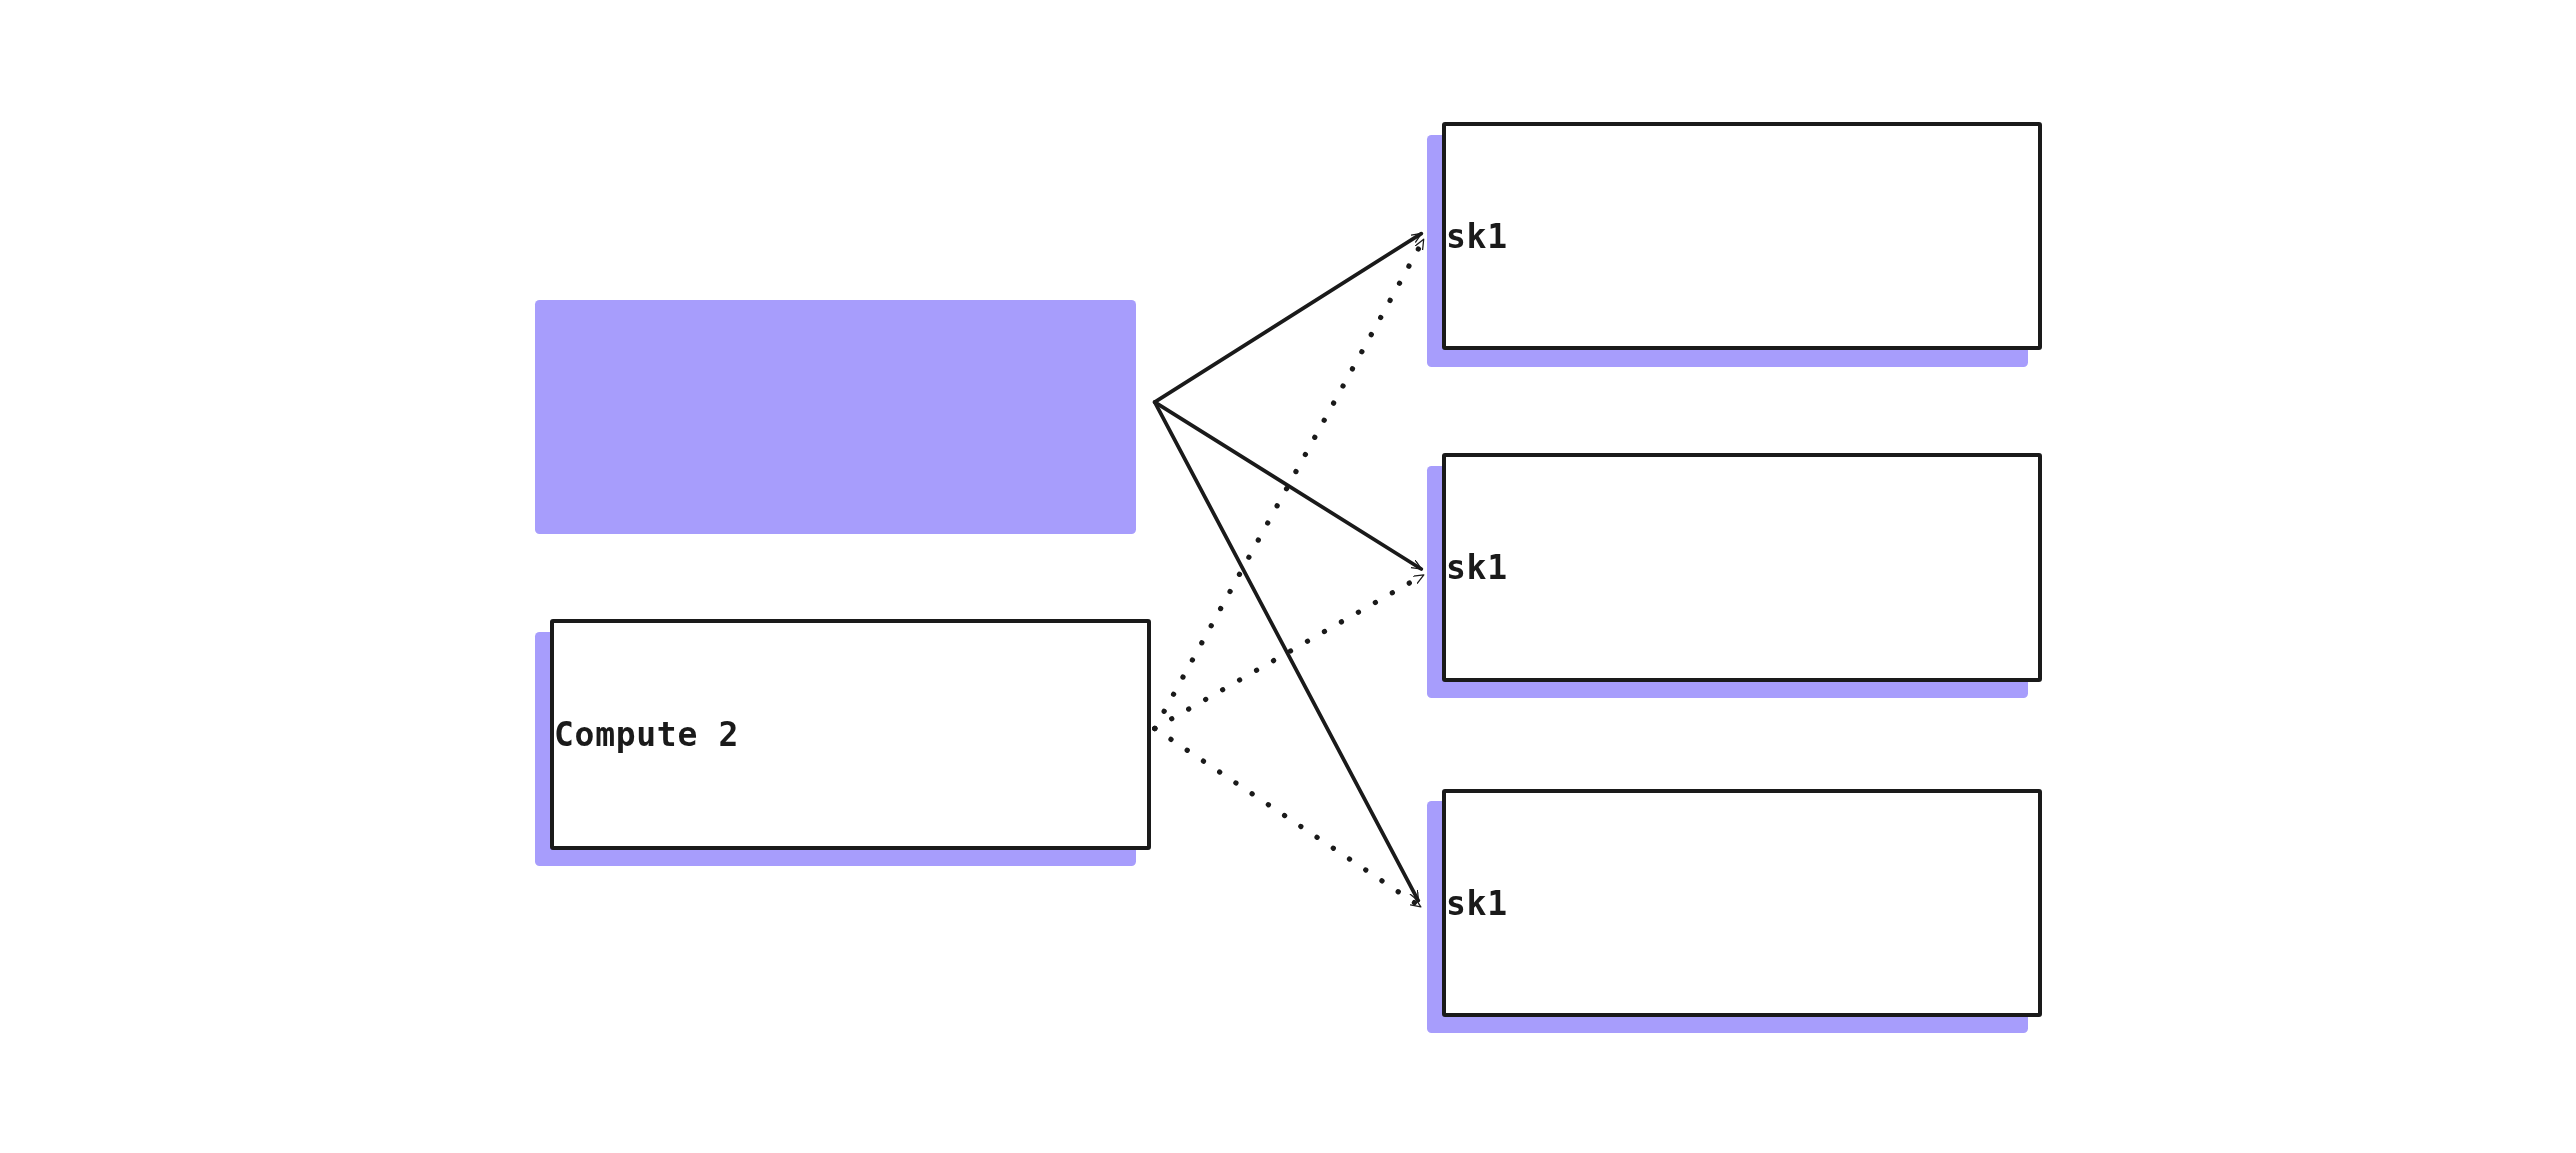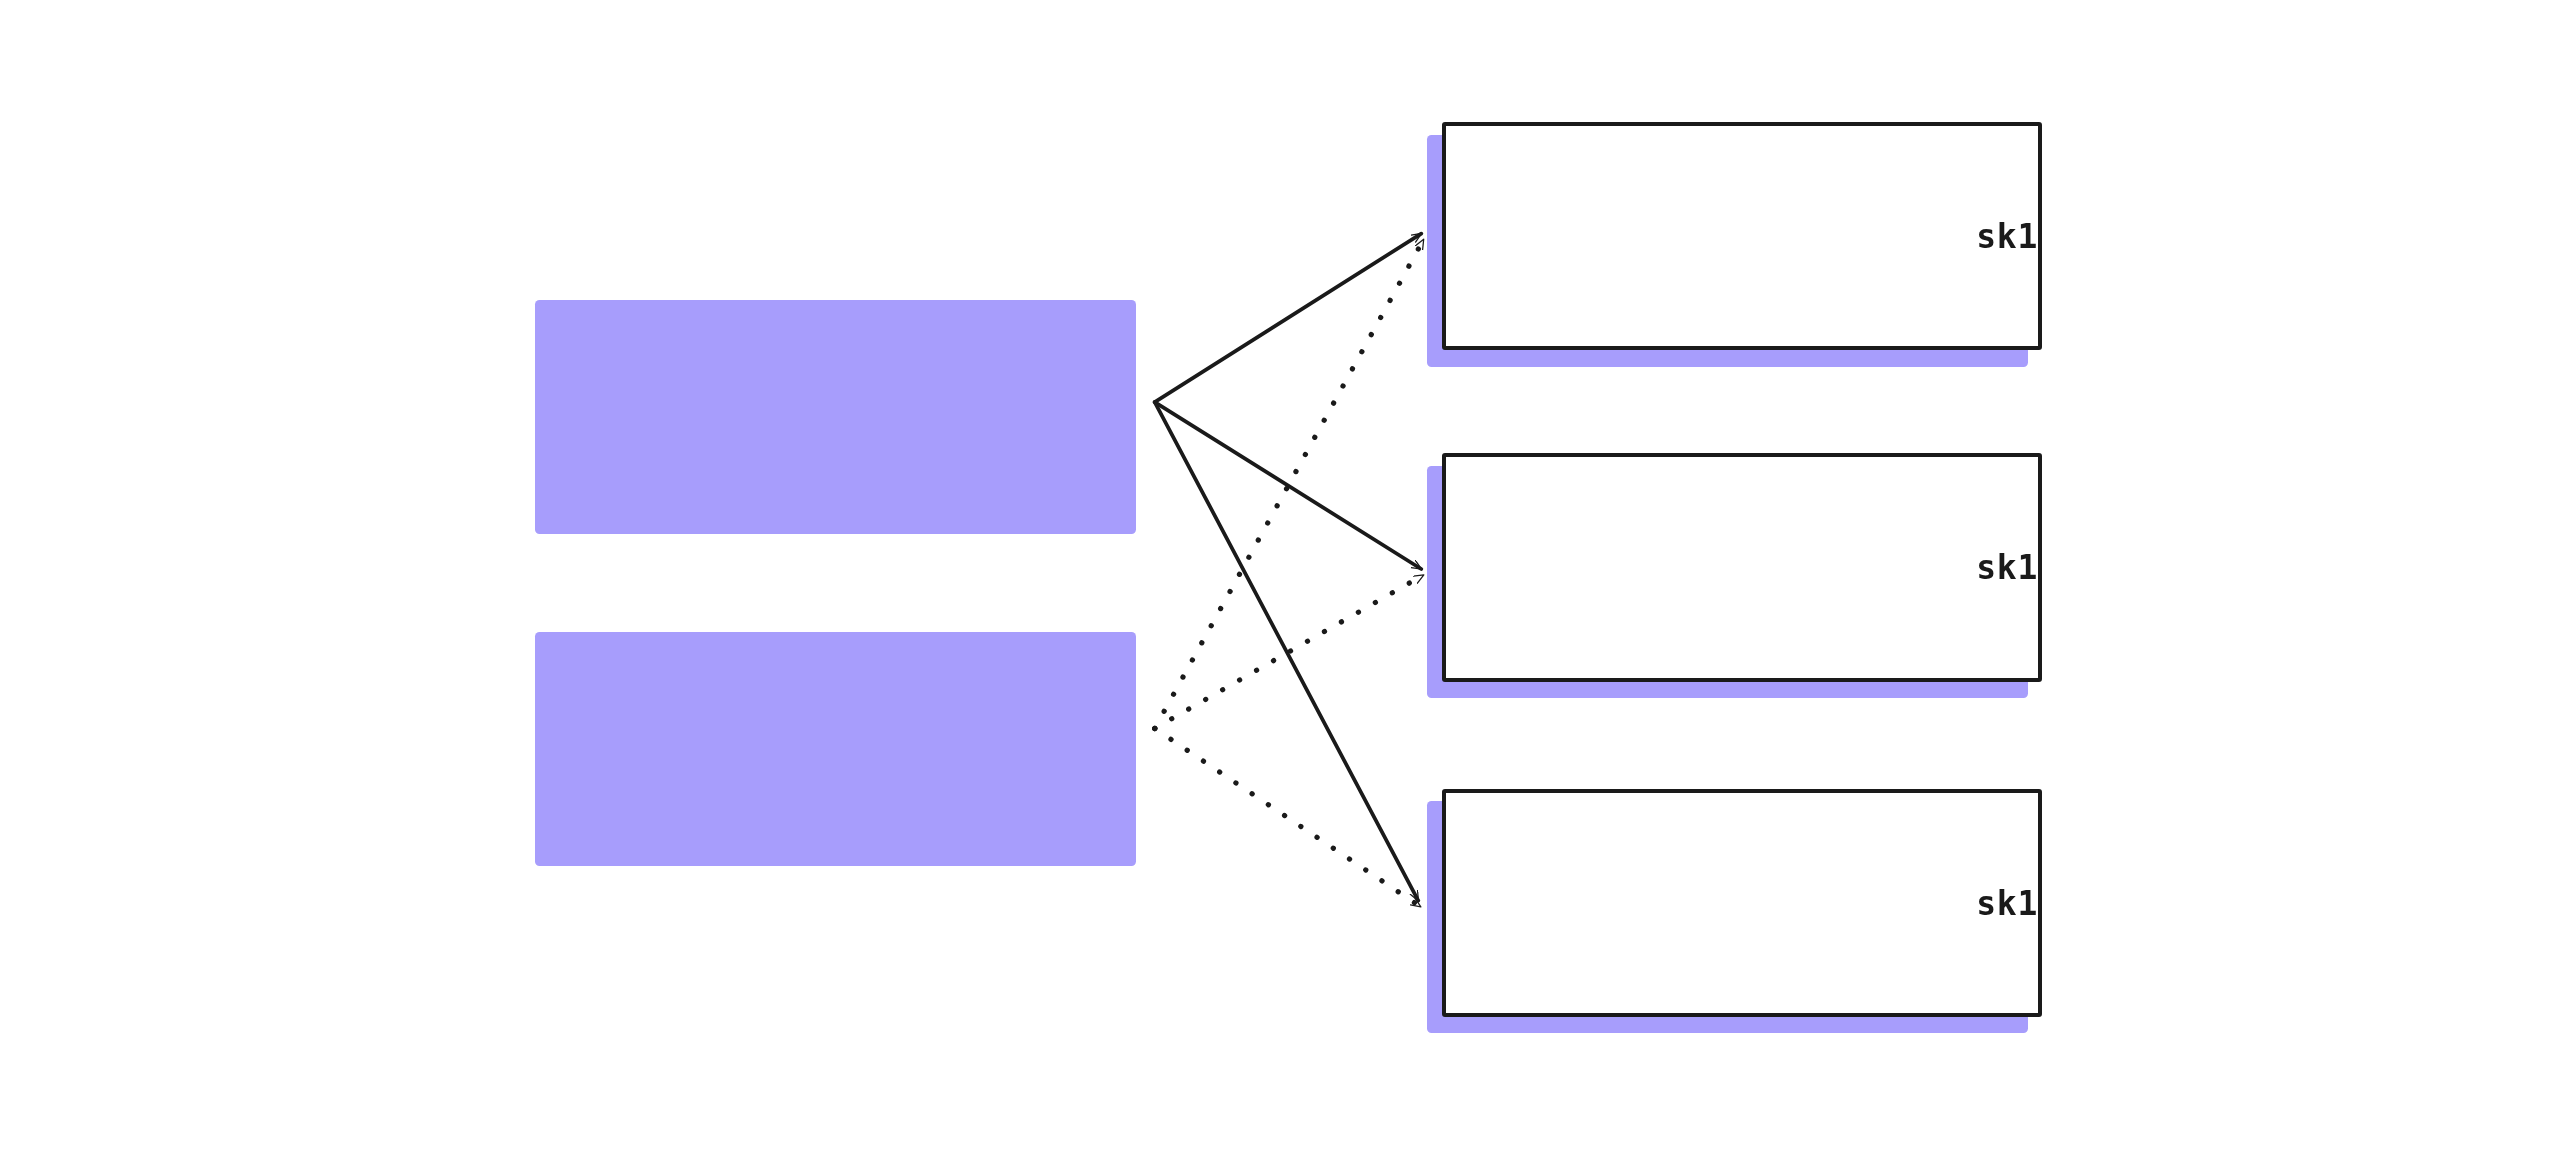--- a/index.html
+++ b/index.html
@@ -33,21 +33,21 @@
   }
 
   .node {
     position: absolute;
     box-sizing: border-box;
     background: #ffffff;
     border: 4.5px solid #1a1a1a;
     border-radius: 3px;
     display: flex;
     align-items: center;
-    justify-content: flex-end;
+    justify-content: flex-start;
     z-index: 3;
   }
 
   .node-shadow {
     position: absolute;
     background: #a79dfc;
     border-radius: 4.5px;
     z-index: 1;
   }
 
@@ -86,20 +86,23 @@
         <line x1="1542" y1="537" x2="1898" y2="312" stroke="#1a1a1a" marker-end="url(#arrowhead-open)" stroke-width="5"></line>
         <line x1="1542" y1="537" x2="1898" y2="760" stroke="#1a1a1a" marker-end="url(#arrowhead-open)" stroke-width="5"></line>
         <line x1="1542" y1="537" x2="1894" y2="1203" stroke="#1a1a1a" marker-end="url(#arrowhead-open)" stroke-width="5"></line>
         <line x1="1542" y1="973" x2="1901" y2="320" stroke="#1a1a1a" marker-end="url(#arrowhead-open)" stroke-width="7" stroke-dasharray="0.1 26" stroke-linecap="round"></line>
         <line x1="1542" y1="973" x2="1901" y2="768" stroke="#1a1a1a" marker-end="url(#arrowhead-open)" stroke-width="7" stroke-dasharray="0.1 26" stroke-linecap="round"></line>
         <line x1="1542" y1="973" x2="1897" y2="1211" stroke="#1a1a1a" marker-end="url(#arrowhead-open)" stroke-width="7" stroke-dasharray="0.1 26" stroke-linecap="round"></line>
       </g>
   </svg>
 
 
+  <div class="node node-compute" style="left:550px; top:619px; width:601px; height:231px;">
+    <span class="node-label">Compute 2</span>
+  </div>
 
   <div class="node node-sink" style="left:1442px; top:122px; width:600px; height:228px;">
     <span class="node-label">sk1</span>
   </div>
 
   <div class="node node-sink" style="left:1442px; top:453px; width:600px; height:229px;">
     <span class="node-label">sk1</span>
   </div>
 
   <div class="node node-sink" style="left:1442px; top:789px; width:600px; height:228px;">

